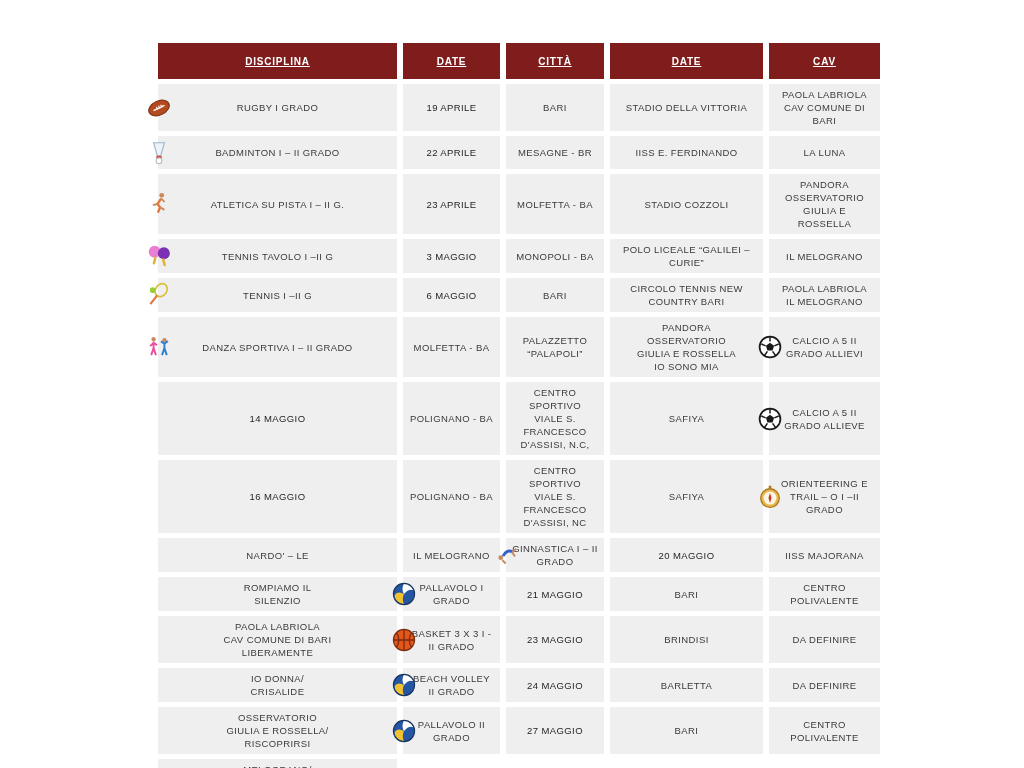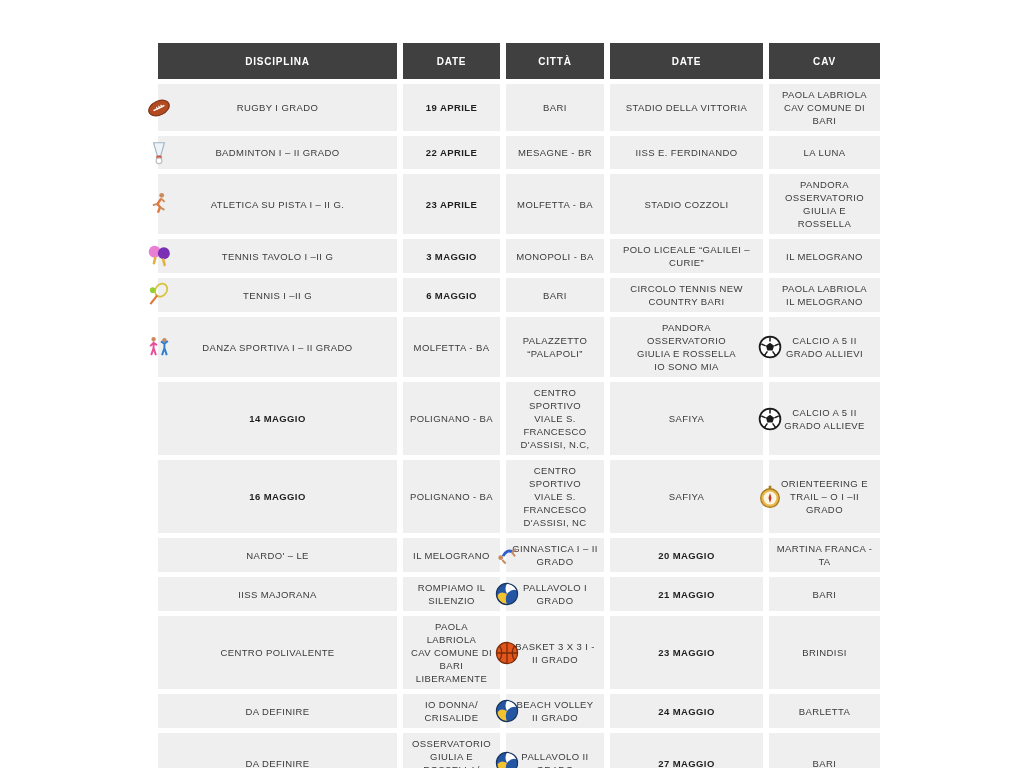--- a/index.html
+++ b/index.html
@@ -7,33 +7,33 @@
     width:1024px;height:768px;background:#ffffff;position:relative;overflow:hidden;
     font-family:"Liberation Sans", sans-serif;
   }
   .table-wrap{
     position:absolute;left:158px;top:43px;width:722px;
     display:grid;
     grid-template-columns:239px 97px 98px 153px 111px;
     column-gap:6px;row-gap:5px;
   }
   .hcell{
-    background:#404040;color:#ffffff;
+    background:#7f1d1d;color:#ffffff;
     min-height:36px;display:flex;align-items:center;justify-content:center;
-    font-size:10px;font-weight:700;letter-spacing:0.8px;text-align:center;
+    font-size:10px;font-weight:700;letter-spacing:0.8px;text-align:center;text-decoration:underline;
   }
   .cell{
     background:#efefef;color:#3a3a3a;
     min-height:33px;display:flex;align-items:center;justify-content:center;
     font-size:9.5px;letter-spacing:0.4px;text-align:center;
     padding:4px 6px;box-sizing:border-box;line-height:13px;
     text-transform:uppercase;
   }
   .cell.pre{white-space:pre-line;}
-  .cell.date{font-weight:700;color:#1f1f1f;text-align:right;}
+  .cell.date{font-weight:400;color:#1f1f1f;text-align:right;}
   .cell.disc{position:relative;}
   .sport-icon{
     position:absolute;left:-12px;top:50%;transform:translateY(-50%);
     width:26px;height:26px;display:block;
   }
   .sport-icon svg{width:100%;height:100%;display:block;}
 </style>
 </head>
 <body>
 
@@ -185,21 +185,20 @@
   <div class="cell disc">
     <span class="sport-icon">
         <svg viewBox="0 0 24 24">
           <circle cx="6.2" cy="14.5" r="2.2" fill="#c98a5e"></circle>
           <path d="M8.3 13 Q12 6.2 17.2 9.2" stroke="#2f5fd0" stroke-width="2.6" fill="none"></path>
           <path d="M16.2 9l3.2 4.2M17.2 9.4l3.2-3.2M7.6 16.6l3.2 3.2" stroke="#c98a5e" stroke-width="1.8" fill="none"></path>
         </svg>
       </span>
   GINNASTICA I – II GRADO</div>
   <div class="cell date">20 MAGGIO</div>
-  <div class="cell">MARTINA FRANCA - TA</div>
   <div class="cell pre">IISS MAJORANA</div>
   <div class="cell pre">ROMPIAMO IL
 SILENZIO</div>
 
   <div class="cell disc">
     <span class="sport-icon">
         <svg viewBox="0 0 24 24">
           <circle cx="12" cy="12" r="9.8" fill="#2456a4"></circle>
           <path d="M12 12 Q6 8.5 3.2 13.5 A9.8 9.8 0 0 0 12 21.8 Q9.8 16 12 12" fill="#f2c230"></path>
           <path d="M12 12 Q16.5 6.5 20.8 8.6 A9.8 9.8 0 0 0 12 2.2 Q9.2 7.2 12 12" fill="#ffffff"></path>

